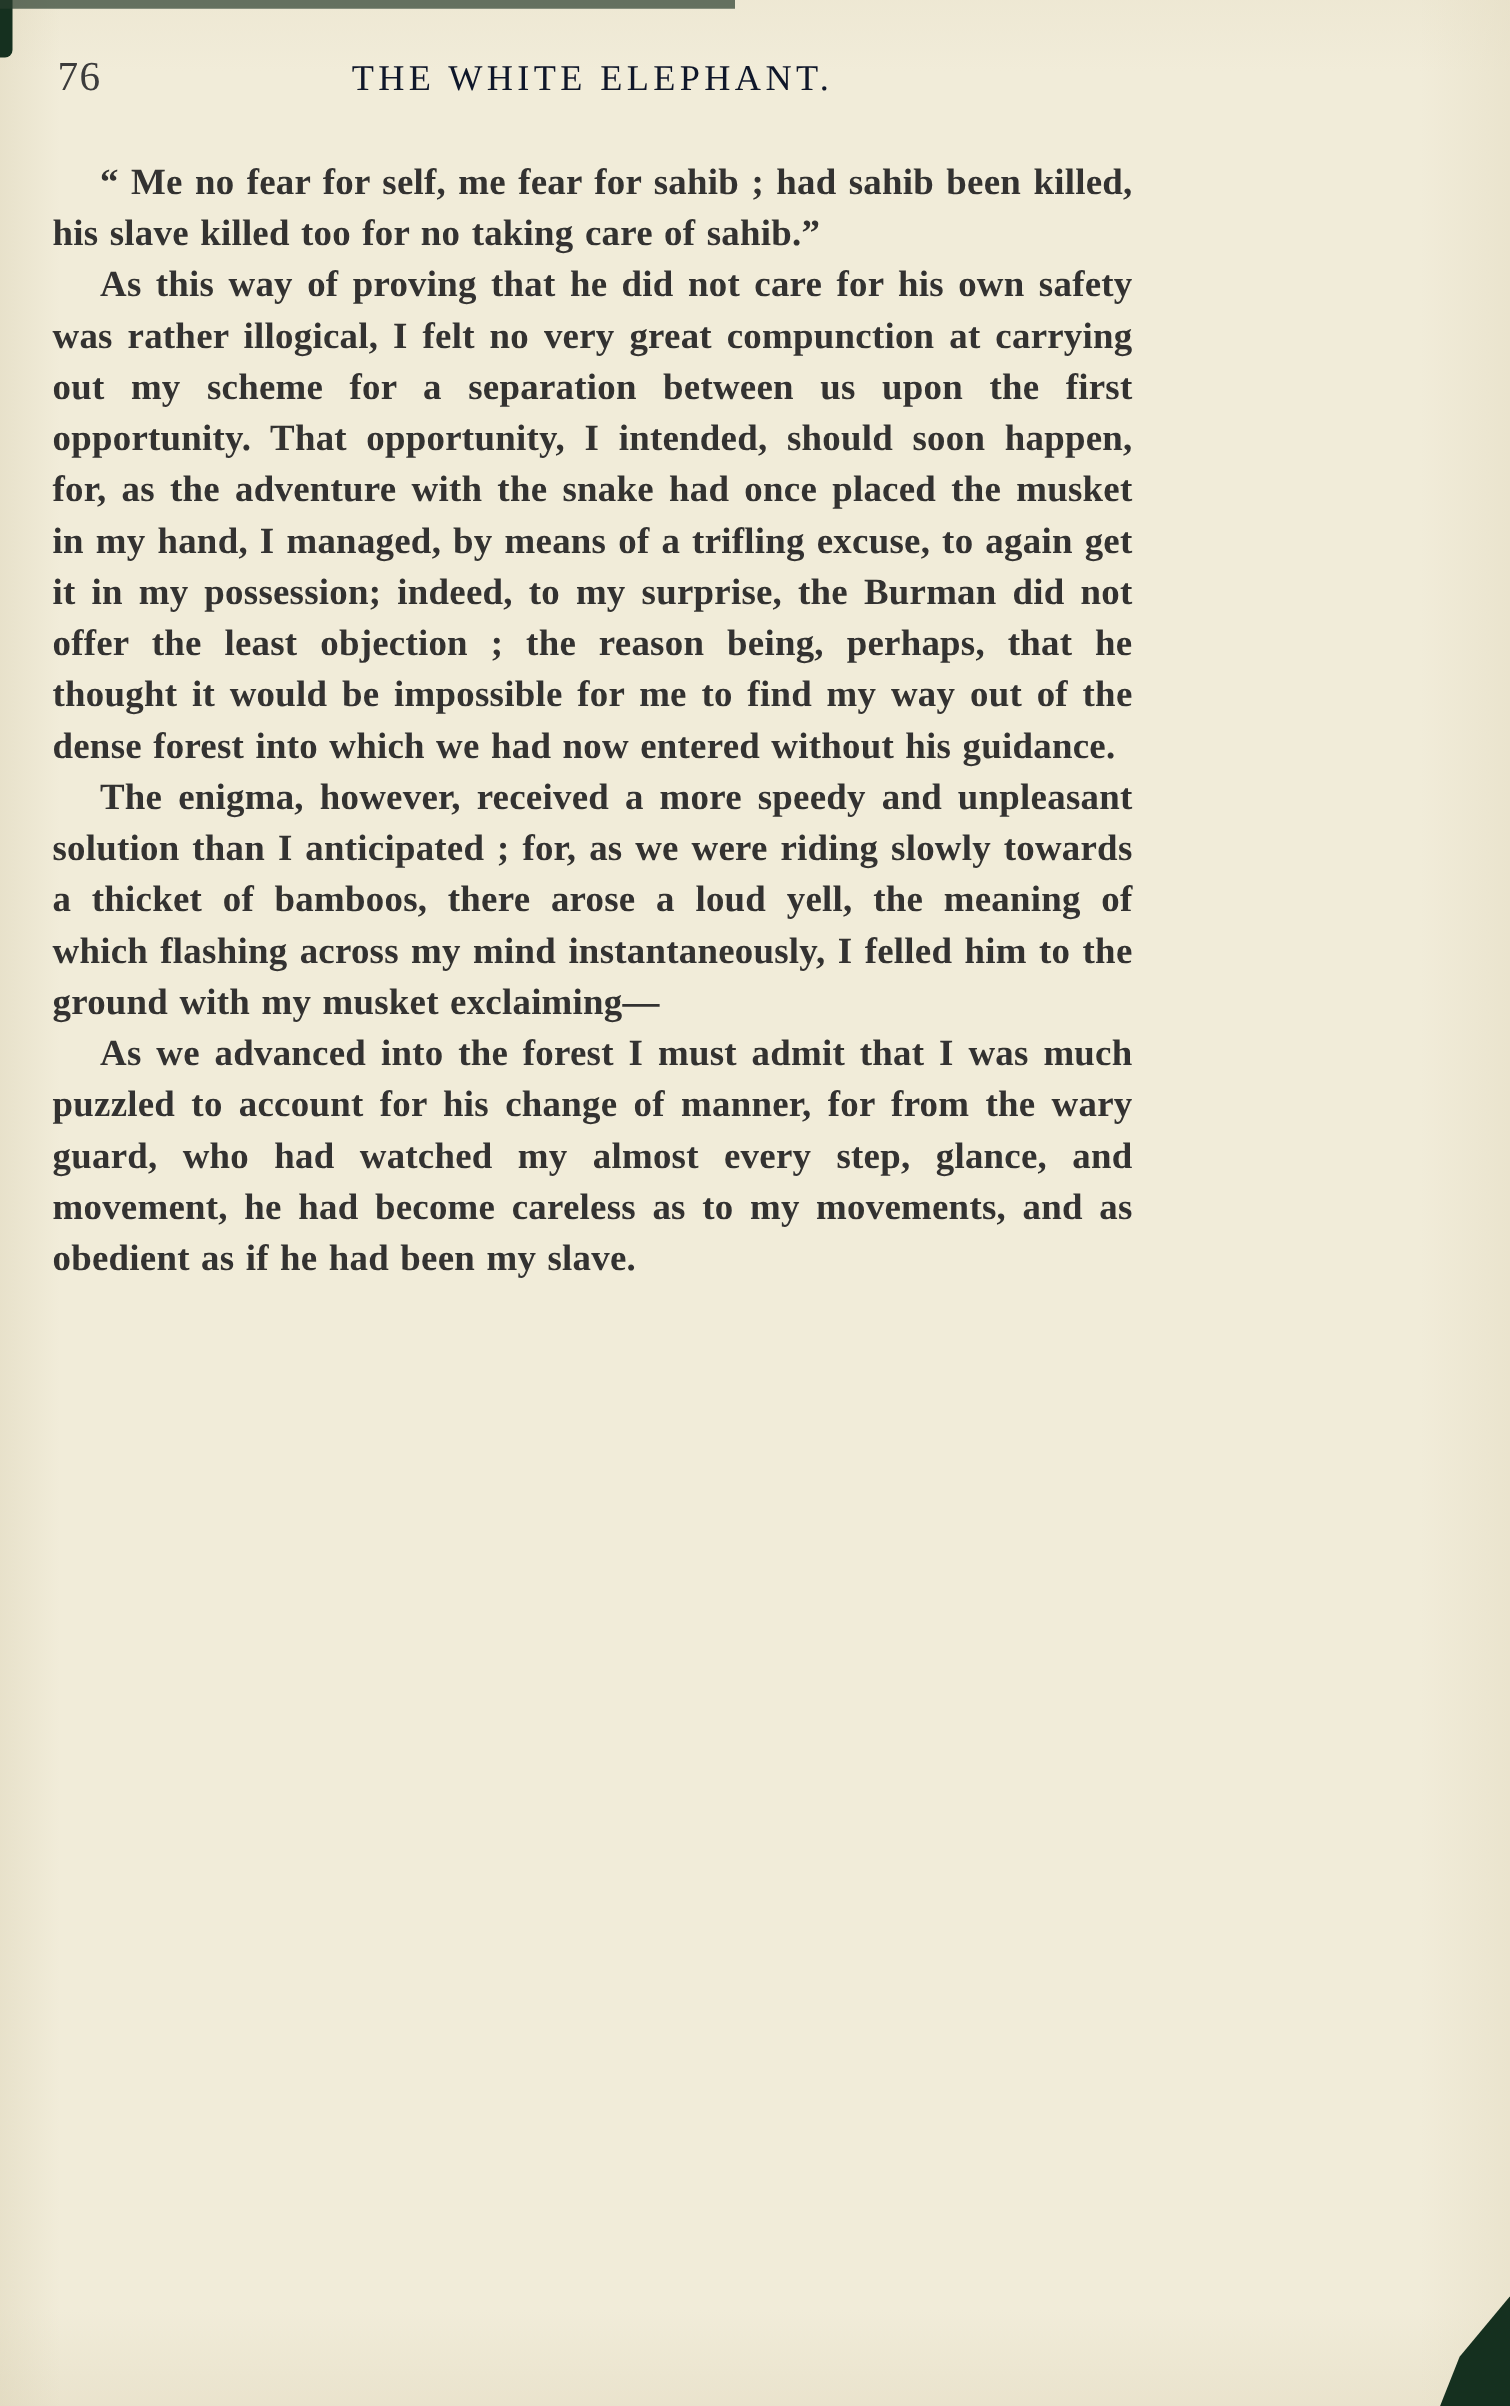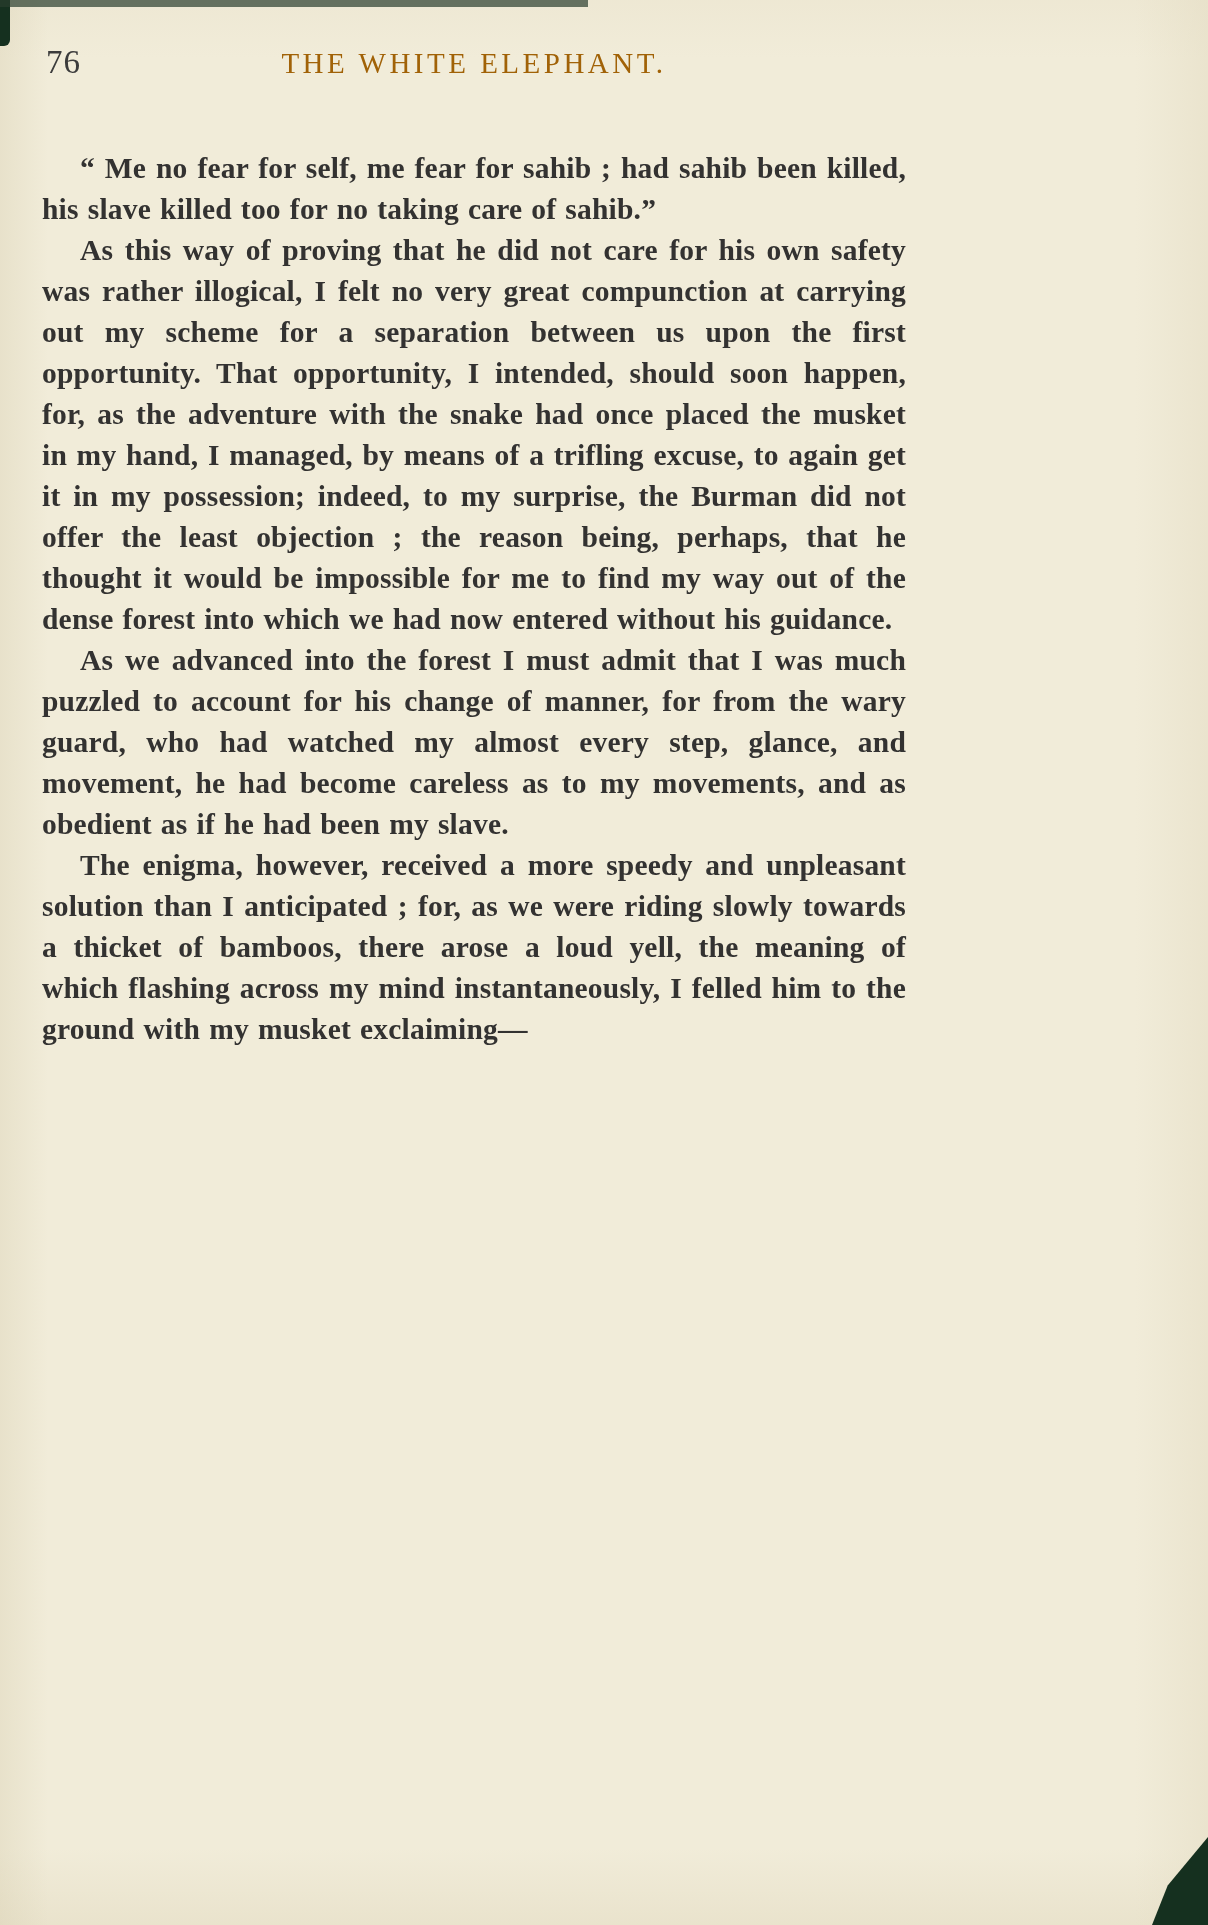--- a/index.html
+++ b/index.html
@@ -46,35 +46,35 @@
   }
   .page {
     position: absolute;
     left: 42px;
     top: 44px;
     width: 864px;
   }
   .page-header {
     position: relative;
     height: 44px;
-    margin-bottom: 60px;
+    margin-bottom: 38px;
   }
   .page-number {
     position: absolute;
     left: 4px;
     top: 0;
     font-size: 33px;
     letter-spacing: 1px;
     color: #3c3c3c;
   }
   .page-title {
     text-align: center;
     font-size: 29px;
     letter-spacing: 3.5px;
-    color: #a16207;
+    color: #0f172a;
     padding-top: 3px;
   }
   .page-body p {
     margin: 0;
     font-size: 29.5px;
     line-height: 41px;
     text-align: justify;
     text-indent: 38px;
     letter-spacing: 0.2px;
     word-spacing: 1.5px;
@@ -92,16 +92,16 @@
 <div class="edge-bottom-sliver"></div>
 
 <div class="page">
   <div class="page-header">
     <span class="page-number">76</span>
     <div class="page-title">THE WHITE ELEPHANT.</div>
   </div>
   <div class="page-body">
     <p>“ Me no fear for self, me fear for sahib ; had sahib been killed, his slave killed too for no taking care of sahib.”</p>
     <p>As this way of proving that he did not care for his own safety was rather illogical, I felt no very great compunction at carrying out my scheme for a separation between us upon the first opportunity.  That opportunity, I intended, should soon happen, for, as the adventure with the snake had once placed the musket in my hand, I managed, by means of a trifling excuse, to again get it in my possession; indeed, to my surprise, the Burman did not offer the least objection ; the reason being, perhaps, that he thought it would be impossible for me to find my way out of the dense forest into which we had now entered without his guidance.</p>
+    <p>The enigma, however, received a more speedy and unpleasant solution than I anticipated ; for, as we were riding slowly towards a thicket of bamboos, there arose a loud yell, the meaning of which flashing across my mind instantaneously, I felled him to the ground with my musket exclaiming—</p>
     <p>As we advanced into the forest I must admit that I was much puzzled to account for his change of manner, for from the wary guard, who had watched my almost every step, glance, and movement, he had become careless as to my movements, and as obedient as if he had been my slave.</p>
-    <p>The enigma, however, received a more speedy and unpleasant solution than I anticipated ; for, as we were riding slowly towards a thicket of bamboos, there arose a loud yell, the meaning of which flashing across my mind instantaneously, I felled him to the ground with my musket exclaiming—</p>
   </div>
 </div>
 
 </body></html>

